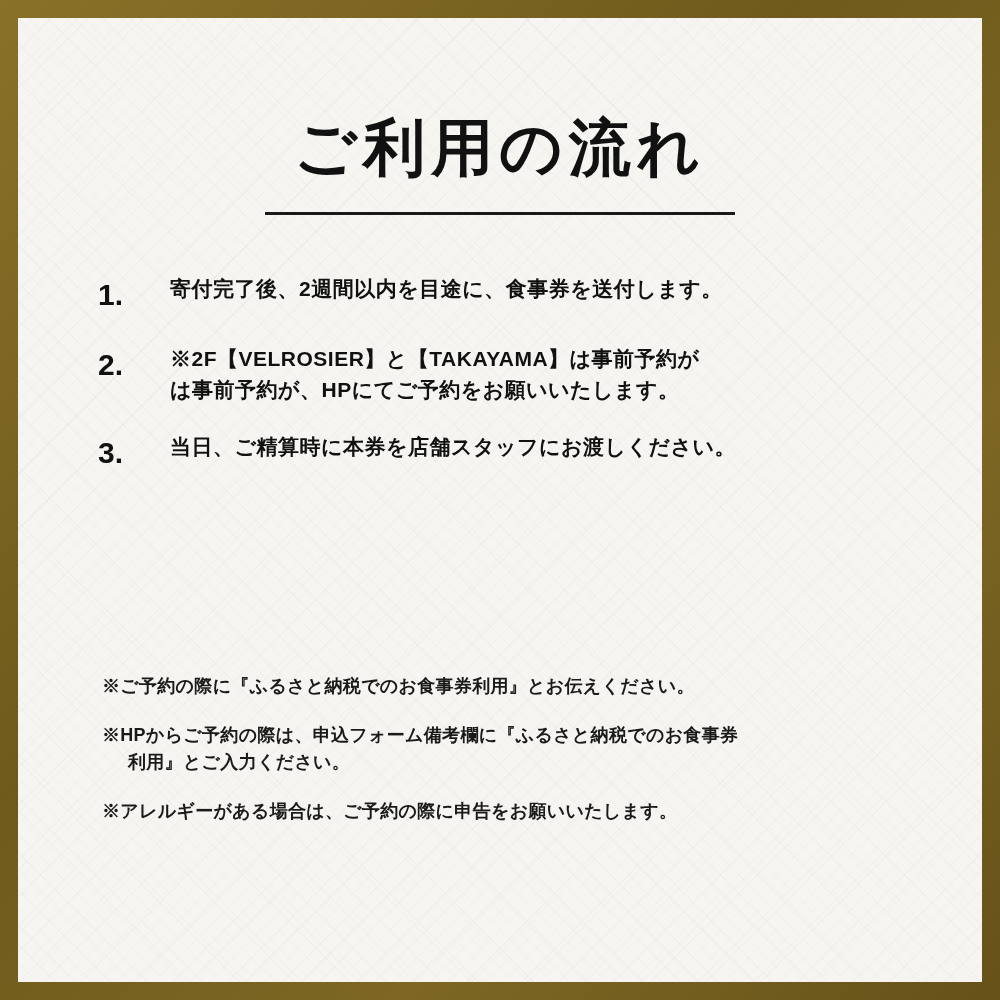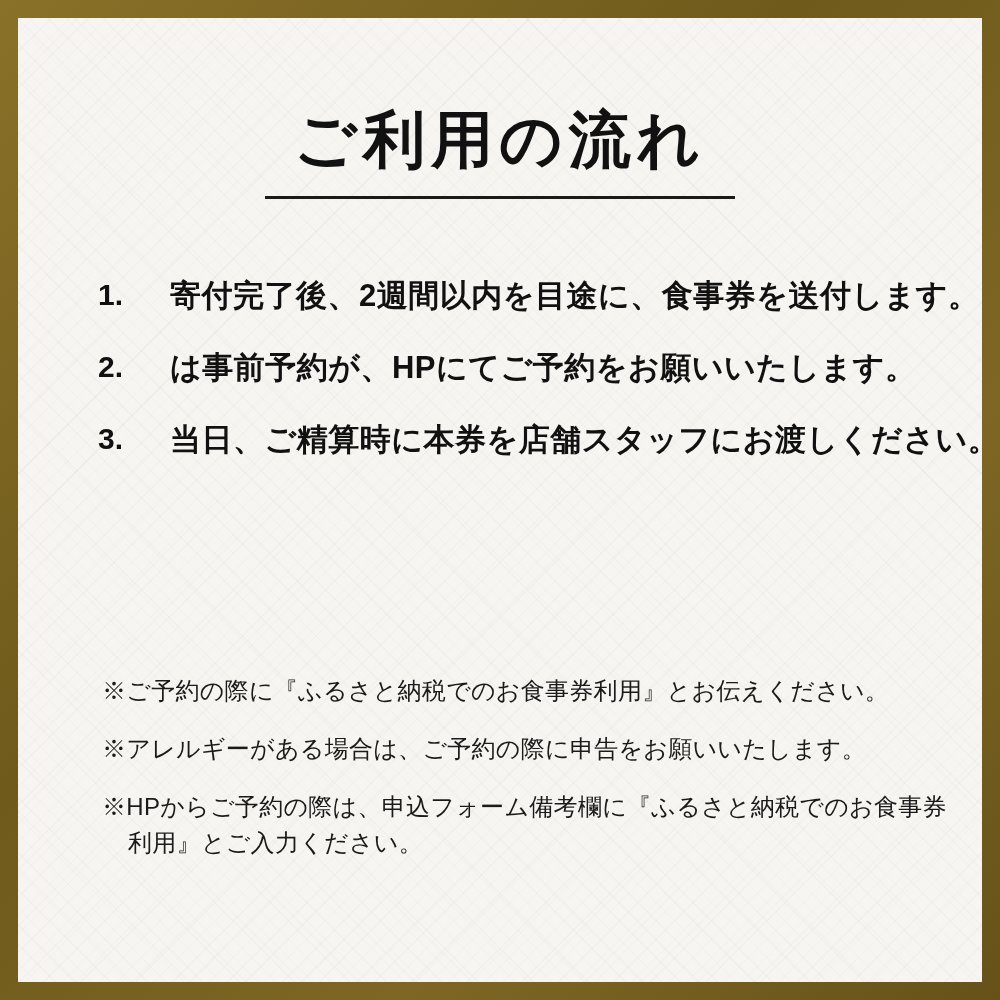--- a/index.html
+++ b/index.html
@@ -38,21 +38,21 @@
     right: 0;
     top: 88px;
     text-align: center;
   }
   .title {
     font-size: 62px;
     letter-spacing: 6px;
     color: #111111;
     font-weight: 700;
     line-height: 1.1;
-    margin: 0;
+    margin: 8px;
     padding: 0 0 22px 0;
     font-family: "Liberation Sans", sans-serif;
   }
   .title-rule {
     width: 470px;
     height: 3px;
     background: #1a1a1a;
     margin: 0 auto;
   }
   .steps {
@@ -69,42 +69,42 @@
   .step-num {
     width: 72px;
     flex: 0 0 72px;
     font-size: 30px;
     color: #111111;
     font-weight: 700;
     line-height: 1.45;
   }
   .step-body {
     flex: 1 1 auto;
-    font-size: 31px;
+    font-size: 21px;
     color: #111111;
     font-weight: 700;
     line-height: 1.48;
     letter-spacing: 0.5px;
   }
   .step-body .line {
     display: block;
     white-space: nowrap;
   }
   .notes {
     position: absolute;
     left: 84px;
     right: 60px;
     top: 655px;
   }
   .note {
-    font-size: 24px;
+    font-size: 18px;
     color: #1a1a1a;
     line-height: 1.5;
     margin-bottom: 22px;
-    font-weight: 400;
+    font-weight: 700;
     letter-spacing: 0.3px;
   }
   .note .line {
     display: block;
     white-space: nowrap;
   }
   .note .line.indent {
     padding-left: 26px;
   }
 </style>
@@ -124,44 +124,45 @@
       <div class="step">
         <div class="step-num">1.</div>
         <div class="step-body">
           <span class="line">寄付完了後、2週間以内を目途に、食事券を送付します。</span>
         </div>
       </div>
 
       <div class="step">
         <div class="step-num">2.</div>
         <div class="step-body">
+          <span class="line">※2F【VELROSIER】と【TAKAYAMA】は事前予約が</span>
           <span class="line">は事前予約が、HPにてご予約をお願いいたします。</span>
         </div>
       </div>
 
       <div class="step">
         <div class="step-num">3.</div>
         <div class="step-body">
           <span class="line">当日、ご精算時に本券を店舗スタッフにお渡しください。</span>
         </div>
       </div>
 
     </div>
 
     <div class="notes">
 
       <div class="note">
         <span class="line">※ご予約の際に『ふるさと納税でのお食事券利用』とお伝えください。</span>
       </div>
 
       <div class="note">
-        <span class="line">※アレルギーがある場合は、ご予約の際に申告をお願いいたします。</span>
+        <span class="line">※HPからご予約の際は、申込フォーム備考欄に『ふるさと納税でのお食事券</span>
+        <span class="line indent">利用』とご入力ください。</span>
       </div>
 
       <div class="note">
-        <span class="line">※HPからご予約の際は、申込フォーム備考欄に『ふるさと納税でのお食事券</span>
-        <span class="line indent">利用』とご入力ください。</span>
+        <span class="line">※アレルギーがある場合は、ご予約の際に申告をお願いいたします。</span>
       </div>
 
     </div>
 
   </div>
 </div>
 
 </body></html>

